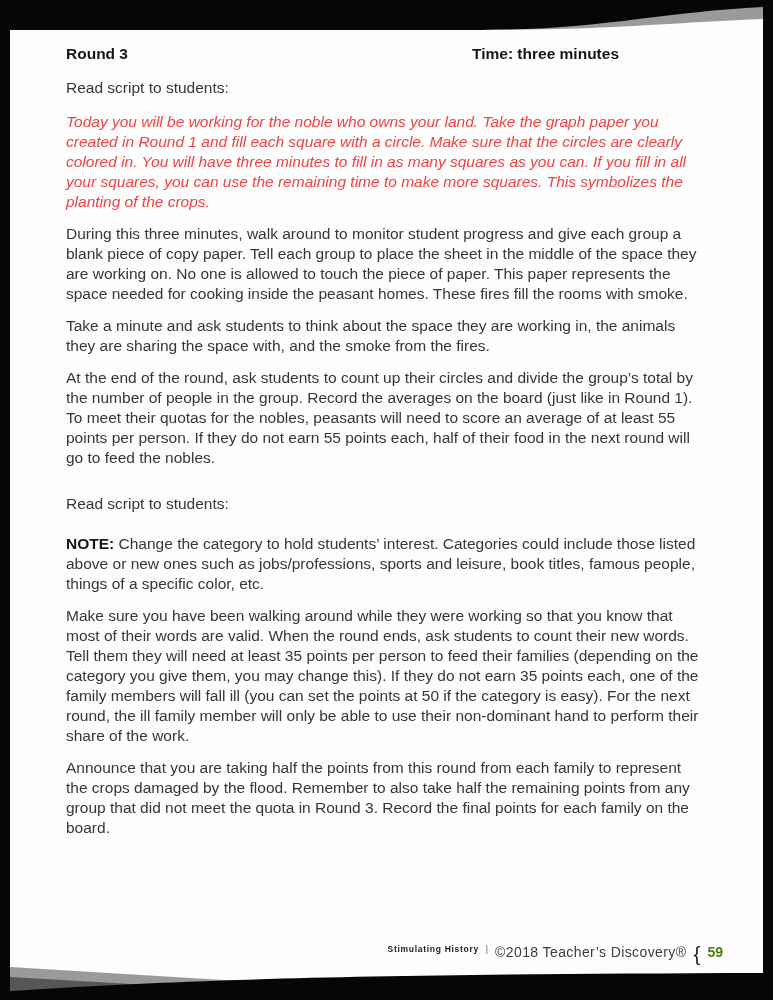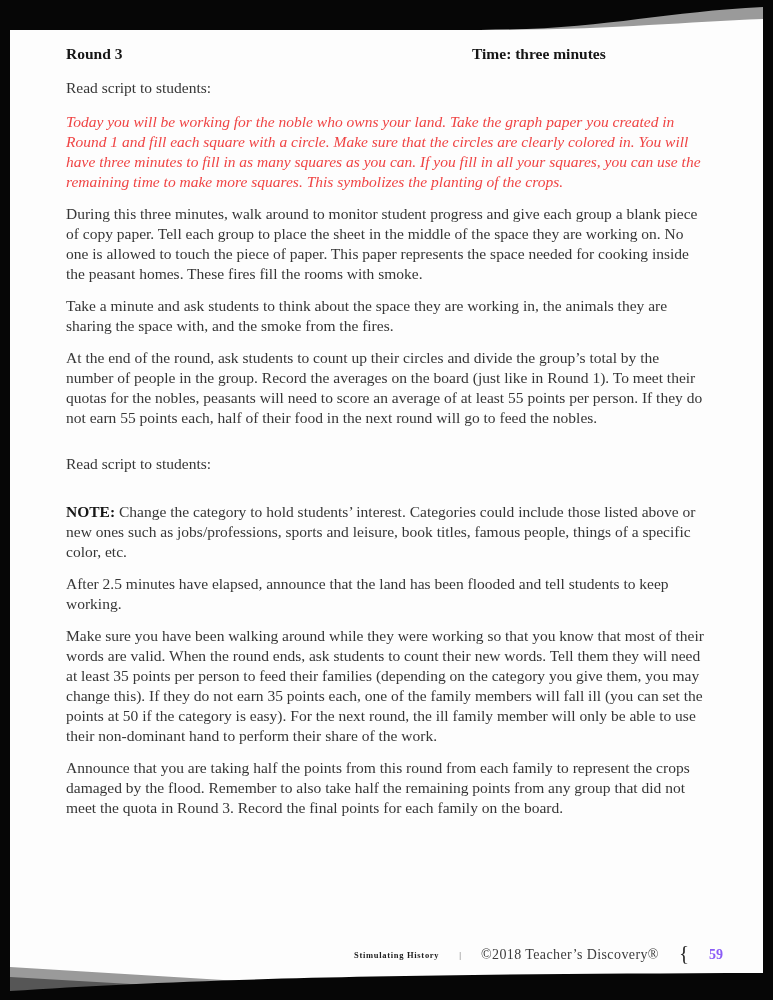--- a/index.html
+++ b/index.html
@@ -2,21 +2,21 @@
 <html><head>
 <meta charset="utf-8">
 <style>
   * { margin:0; padding:0; box-sizing:border-box; }
   html,body { width:773px; height:1000px; }
   body {
     font-family:"Liberation Sans", sans-serif;
     background:#060606;
     overflow:hidden;
   }
-  .page { position:relative; width:773px; height:748px; background:#060606;font-family:Liberation Serif, serif; }
+  .page { position:relative; width:773px; height:748px; background:#060606; }
   .paper {
     position:absolute; left:10px; top:0;
     width:753px; height:1000px;
     background:#fdfdfd;
     overflow:hidden;
   }
   .top-deco { position:absolute; top:0; left:0; display:block; }
   .bottom-deco { position:absolute; bottom:0; left:0; display:block; }
 
   .content {
@@ -26,34 +26,34 @@
   }
   .heading-row { position:relative; margin-top:14px; margin-bottom:14px; height:20px; }
   .heading-row h2 { font-size:15.5px; font-weight:bold; color:#161616; display:inline; }
   .time {
     position:absolute; left:406px; top:0;
     font-weight:bold; color:#161616; white-space:nowrap;text-align:right;
   }
   p { margin-bottom:12px; }
   p.lead { margin-bottom:14px; }
   p.script { font-style:italic; color:#ef4444; }
-  p.note { margin-top:28px; }
+  p.note { margin-top:20px; }
   .bold { font-weight:bold; color:#161616; }
   .section-2 { margin-top:26px; }
 
   .footer {
     position:absolute; top:944px; right:40px;
-    display:flex; align-items:center; gap:20px;
+    display:flex; align-items:flex-start; gap:7px;
     z-index:3; color:#1c1c1c;
   }
   .footer-title { font-size:8.5px; font-weight:bold; letter-spacing:0.7px; white-space:nowrap; }
   .footer-sep   { font-size:8.5px; color:#555; }
   .footer-copy  { font-size:14px; letter-spacing:0.4px; color:#3c3c3c; white-space:nowrap; }
   .brace { font-size:21px; font-weight:300; color:#2a2a2a; line-height:1; transform:translateY(-1px); }
-  .page-num { font-size:14px; font-weight:bold; color:#8b5cf6; }
+  .page-num { font-size:14px; font-weight:bold; color:#4d7c0f; }
 </style>
 </head>
 <body>
 
 <div class="page">
   <div class="paper">
 
     <svg class="top-deco" width="753" height="46" viewBox="0 0 753 46" aria-hidden="true">
       <rect x="0" y="0" width="753" height="46" fill="#060606"></rect>
       <path d="M0,30 L470,30 C590,30 650,12 753,7 L753,46 L0,46 Z" fill="#9a9a9a"></path>
@@ -70,21 +70,20 @@
         <p class="lead">Read script to students:</p>
         <p class="script">Today you will be working for the noble who owns your land. Take the graph paper you created in Round 1 and fill each square with a circle. Make sure that the circles are clearly colored in. You will have three minutes to fill in as many squares as you can. If you fill in all your squares, you can use the remaining time to make more squares. This symbolizes the planting of the crops.</p>
         <p>During this three minutes, walk around to monitor student progress and give each group a blank piece of copy paper. Tell each group to place the sheet in the middle of the space they are working on. No one is allowed to touch the piece of paper. This paper represents the space needed for cooking inside the peasant homes. These fires fill the rooms with smoke.</p>
         <p>Take a minute and ask students to think about the space they are working in, the animals they are sharing the space with, and the smoke from the fires.</p>
         <p>At the end of the round, ask students to count up their circles and divide the group’s total by the number of people in the group. Record the averages on the board (just like in Round 1). To meet their quotas for the nobles, peasants will need to score an average of at least 55 points per person. If they do not earn 55 points each, half of their food in the next round will go to feed the nobles.</p>
       </section>
 
       <section class="section-2">
         <p class="lead">Read script to students:</p>
         <p class="note"><span class="bold">NOTE:</span> <span>Change the category to hold students’ interest. Categories could include those listed above or new ones such as jobs/professions, sports and leisure, book titles, famous people, things of a specific color, etc.</span></p>
-        <p>After 2.5 minutes have elapsed, announce that the land has been flooded and tell students to keep working.</p>
         <p>Make sure you have been walking around while they were working so that you know that most of their words are valid. When the round ends, ask students to count their new words. Tell them they will need at least 35 points per person to feed their families (depending on the category you give them, you may change this). If they do not earn 35 points each, one of the family members will fall ill (you can set the points at 50 if the category is easy). For the next round, the ill family member will only be able to use their non-dominant hand to perform their share of the work.</p>
         <p>Announce that you are taking half the points from this round from each family to represent the crops damaged by the flood. Remember to also take half the remaining points from any group that did not meet the quota in Round 3. Record the final points for each family on the board.</p>
       </section>
 
     </div>
 
     <div class="footer">
       <span class="footer-title">Stimulating History</span>
       <span class="footer-sep">|</span>
       <span class="footer-copy">©2018 Teacher’s Discovery®</span>

